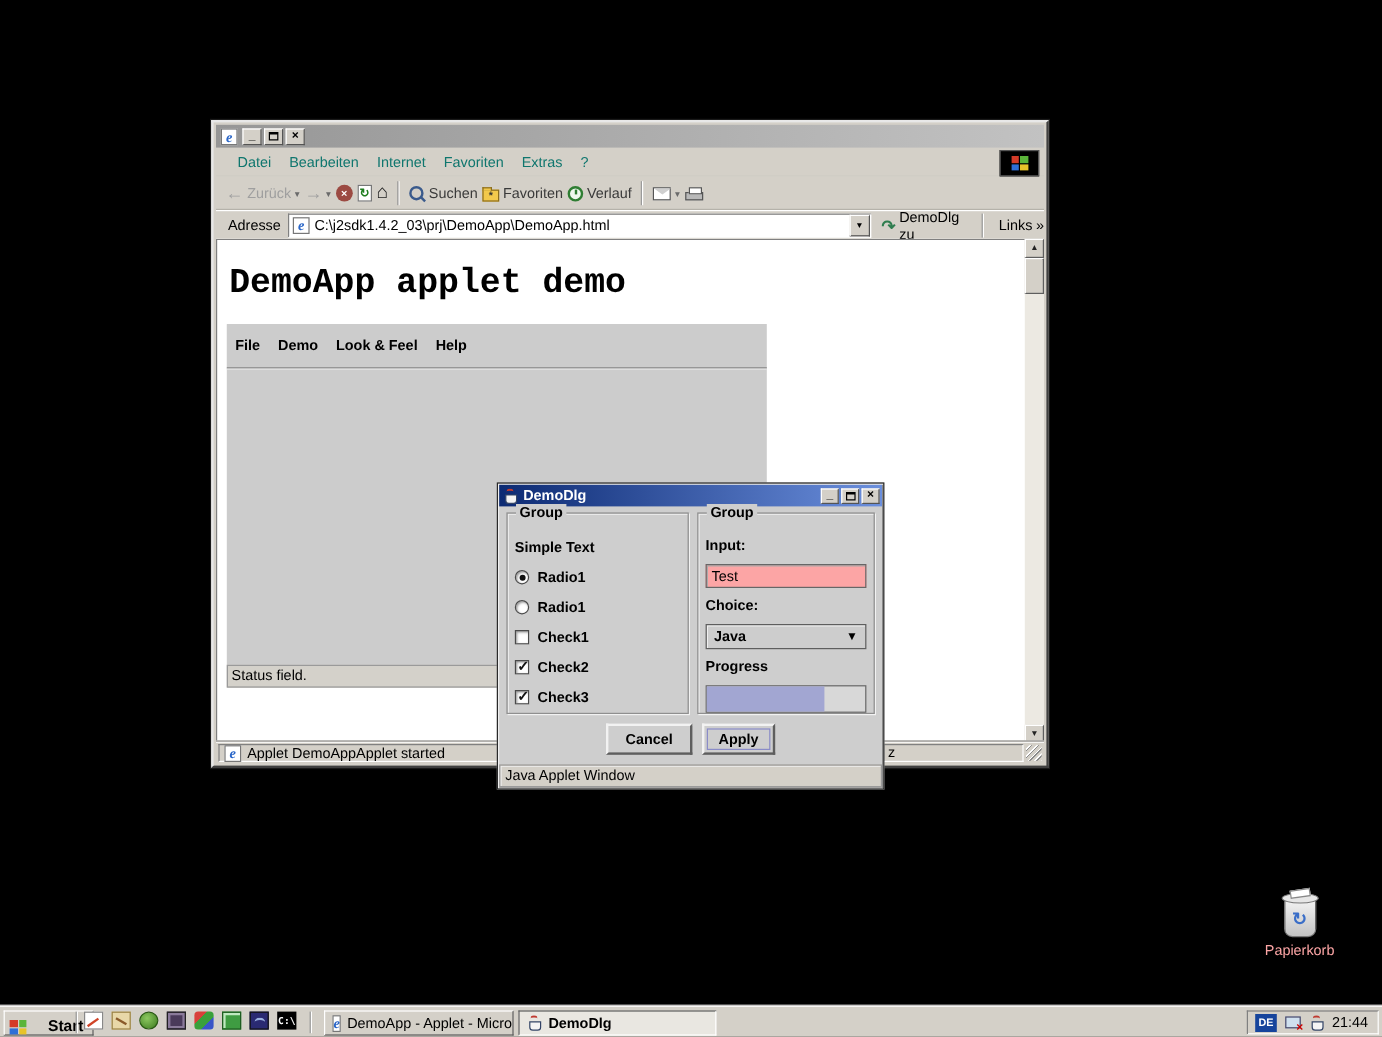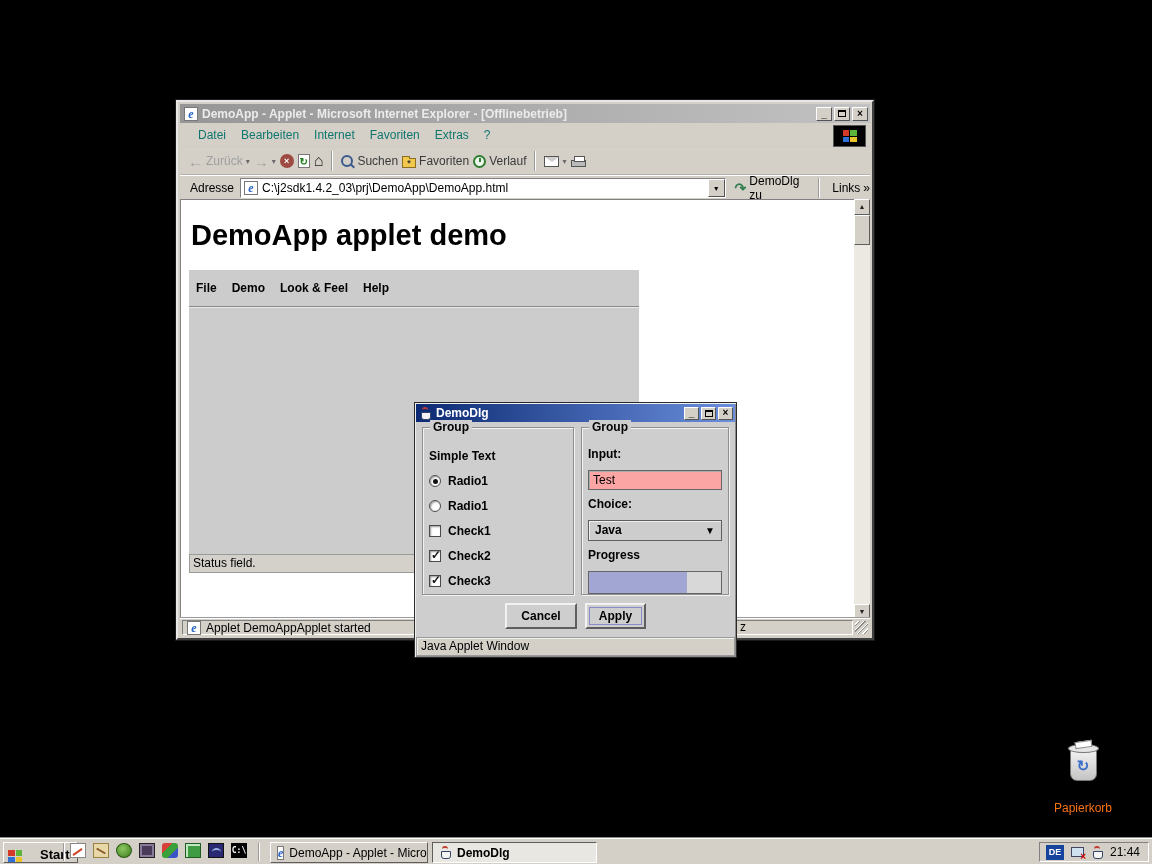--- a/index.html
+++ b/index.html
@@ -71,21 +71,21 @@
     border-color:#808080 #fff #fff #808080; display:flex; align-items:center; gap:4px; padding-left:3px; }
   .addr-text { flex:1; white-space:nowrap; overflow:hidden; }
   .addr-drop { width:17px; height:18px; background:#d4d0c8; border:1px solid;
     border-color:#fff #545454 #545454 #fff; font-size:7px; text-align:center; line-height:17px; }
   .go { display:flex; align-items:center; gap:3px; margin-left:9px; }
   .goarrow { color:#2f7d4f; font-size:14px; font-weight:bold; }
   .links { display:flex; align-items:center; gap:3px; margin-left:8px; }
 
   .ie-content { position:absolute; left:2px; top:97px; right:2px; height:421px; background:#fff;
     box-shadow:inset 1px 1px 0 #808080; overflow:hidden; }
-  .page-heading { margin:20px 0 0 11px; font-family:Liberation Sans, sans-serif;
+  .page-heading { margin:20px 0 0 11px; font-family:Liberation Mono, monospace;
     font-size:29px; font-weight:bold; }
   .applet { position:absolute; left:9px; top:71px; width:450px; height:303px; background:#cccccc; }
   .applet-menubar { height:37px; display:flex; align-items:center; gap:15px; padding-left:7px;
     font-weight:bold; border-bottom:1px solid #8a8a8a; box-shadow:0 1px 0 #e9e9e9; }
   .applet-status { position:absolute; left:0; right:0; bottom:0; height:19px; background:#d4d1ca;
     border:1px solid #9a9a9a; line-height:16px; padding-left:3px; }
   .sbar { position:absolute; top:0; right:0; width:16px; height:100%; background:#ece9e2; }
   .sbtn { position:absolute; left:0; width:16px; height:16px; background:#d4d0c8; border:1px solid;
     border-color:#fff #5e5e5e #5e5e5e #fff; font-size:7px; color:#222; text-align:center; line-height:14px; }
   .sthumb { position:absolute; left:0; top:16px; width:16px; height:30px; background:#d4d0c8;
@@ -190,30 +190,29 @@
   
   .deskicon { position:absolute; left:1048px; top:748px; width:70px; text-align:center; z-index:5; }
   .trash { width:27px; height:33px; margin:0 auto; position:relative;
     background:linear-gradient(#f4f4f4,#c4c4c4); border:1px solid #777; border-radius:4px 4px 7px 7px; }
   .trash::before { content:""; position:absolute; top:-5px; left:-3px; right:-3px; height:7px;
     background:#e6e6e6; border:1px solid #777; border-radius:50%; }
   .trash::after { content:""; position:absolute; top:-8px; left:4px; width:15px; height:5px;
     background:#fff; border:1px solid #888; transform:rotate(-8deg); }
   .trash .recyc { position:absolute; left:0; right:0; top:8px; color:#3a6ec8;
     font-size:15px; font-weight:bold; }
-  .desklabel { margin-top:20px; color:#f97316; font-size:12px; }
+  .desklabel { margin-top:4px; color:#fca5a5; font-size:12px; }
 </style>
 </head>
 <body>
 
 <div class="ie-window">
 
   <div class="ie-titlebar">
     <span class="e-logo">e</span>
-    <span class="ie-title-text">DemoApp - Applet - Microsoft Internet Explorer - [Offlinebetrieb]</span>
     <span class="tbtns">
       <span class="wbtn">_</span>
       <span class="wbtn">
           <span class="maxglyph"></span>
         </span>
       <span class="wbtn">×</span>
     </span>
   </div>
 
   <div class="ie-menubar">

